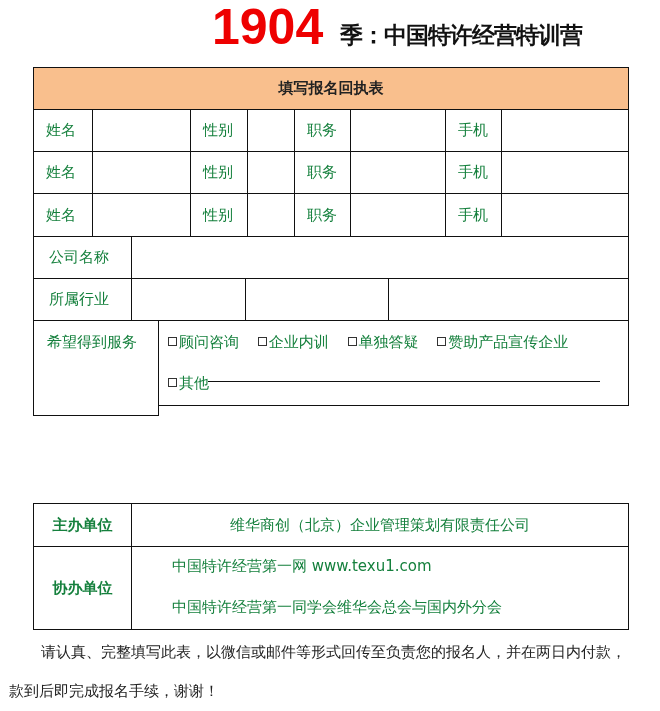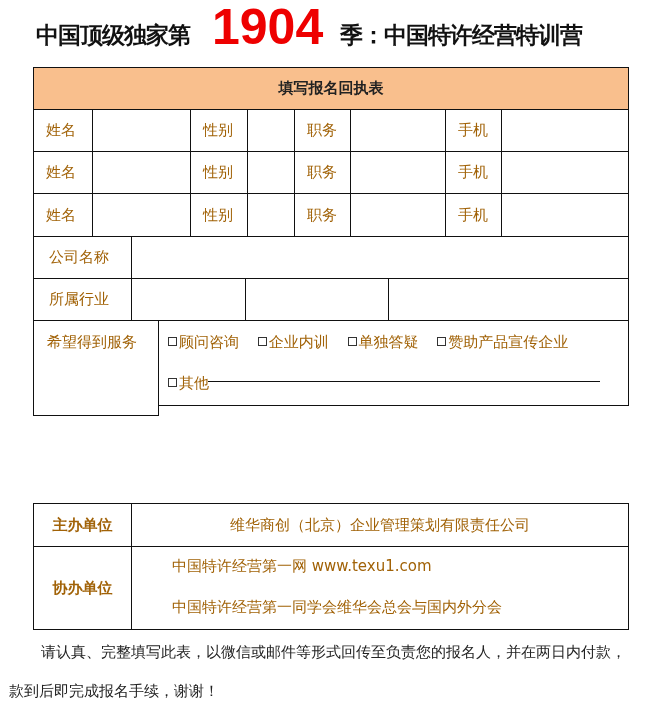--- a/index.html
+++ b/index.html
@@ -6,36 +6,35 @@
   body { width:660px; height:711px; position:relative; overflow:hidden;
          font-family:"DejaVu Sans", "Liberation Sans", sans-serif; color:#222; }
   .title { position:absolute; left:0; top:0; width:660px; height:64px; }
   .title .t1, .title .t2 { position:absolute; top:20px; font-size:23px; font-weight:bold; color:#111; letter-spacing:-1px; }
   .title .t1 { left:36px; }
   .title .num { position:absolute; left:212px; top:-2px; font-size:50px; font-weight:bold; color:#ee0000;
                 font-family:"Liberation Sans", sans-serif; letter-spacing:0px; }
   .title .t2 { left:340px; }
 
   .tbl { position:absolute; left:33px; top:67px; width:596px; height:563px; }
-  .cell { position:absolute; box-sizing:border-box; border:1px solid #111; font-size:15px; color:#a16207; }
+  .cell { position:absolute; box-sizing:border-box; border:1px solid #111; font-size:15px; color:#15803d; }
   .hdr { background:#f9bf8d; font-weight:bold; text-align:center; line-height:40px; font-size:15px; color:#222; }
   .lbl { padding-left:12px; display:flex; align-items:center; }
   .center { display:flex; align-items:center; justify-content:center; }
   .bold { font-weight:bold; }
   .svc-line { position:absolute; left:9px; font-size:15px; white-space:nowrap; }
   .chk { display:inline-block; width:7px; height:7px; border:1px solid #333; margin-right:2px; vertical-align:1px; }
   .gap { display:inline-block; width:14px; }
   .underline { position:absolute; left:49px; top:60px; width:392px; border-bottom:1px solid #111; }
   .footer { position:absolute; font-size:15px; color:#222; white-space:nowrap; }
 </style>
 </head>
 <body>
 
 <div class="title">
-  <span class="t1">中国顶级独家第</span>
   <span class="num">1904</span>
   <span class="t2">季：中国特许经营特训营</span>
 </div>
 
 <div class="tbl">
 
   <div class="cell hdr" style="left:0;top:0;width:596px;height:43px;">填写报名回执表</div>
 
   <div class="cell lbl" style="left:0;top:42px;width:60px;height:43px;">姓名</div>
   <div class="cell" style="left:59px;top:42px;width:99px;height:43px;"></div>

